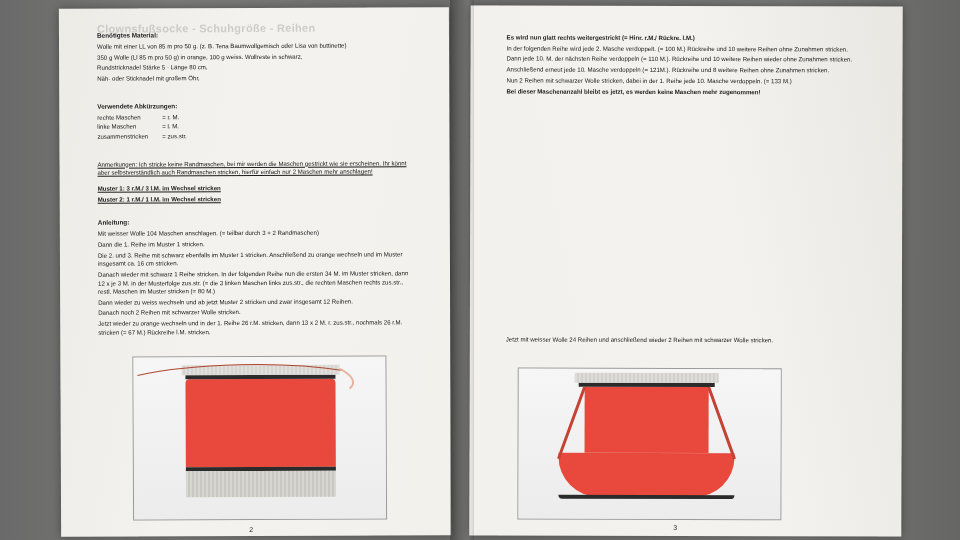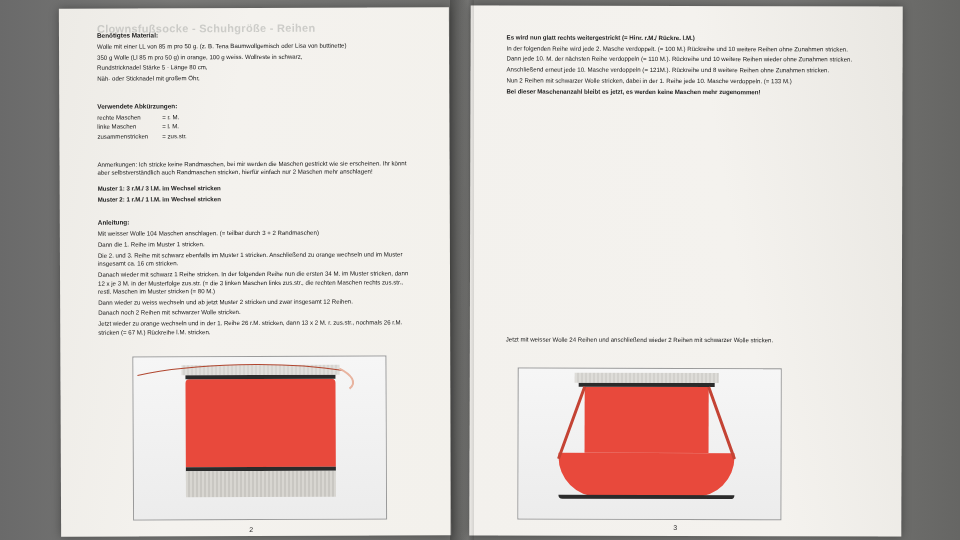--- a/index.html
+++ b/index.html
@@ -160,21 +160,21 @@
             <td>= l. M.</td>
           </tr>
           <tr>
             <td>zusammenstricken</td>
             <td>= zus.str.</td>
           </tr>
         </tbody>
           </table>
       </div>
 
-      <div class="block" style="margin-top:18px;">
+      <div class="block" style="margin-top:18px;text-decoration:underline;">
         <p class="para">Anmerkungen: Ich stricke keine Randmaschen, bei mir werden die Maschen gestrickt wie sie erscheinen. Ihr könnt aber selbstverständlich auch Randmaschen stricken, hierfür einfach nur 2 Maschen mehr anschlagen!</p>
         <p class="tight b">Muster 1: 3 r.M./ 3 l.M. im Wechsel stricken</p>
         <p class="tight b">Muster 2: 1 r.M./ 1 l.M. im Wechsel stricken</p>
       </div>
 
       <div class="block" style="margin-top:14px;">
         <h2 class="sec">Anleitung:</h2>
         <p class="tight">Mit weisser Wolle 104 Maschen anschlagen. (= teilbar durch 3 + 2 Randmaschen)</p>
         <p class="tight">Dann die 1. Reihe im Muster 1 stricken.</p>
         <p class="tight">Die 2. und 3. Reihe mit schwarz ebenfalls im Muster 1 stricken. Anschließend zu orange wechseln und im Muster insgesamt ca. 16 cm stricken.</p>

